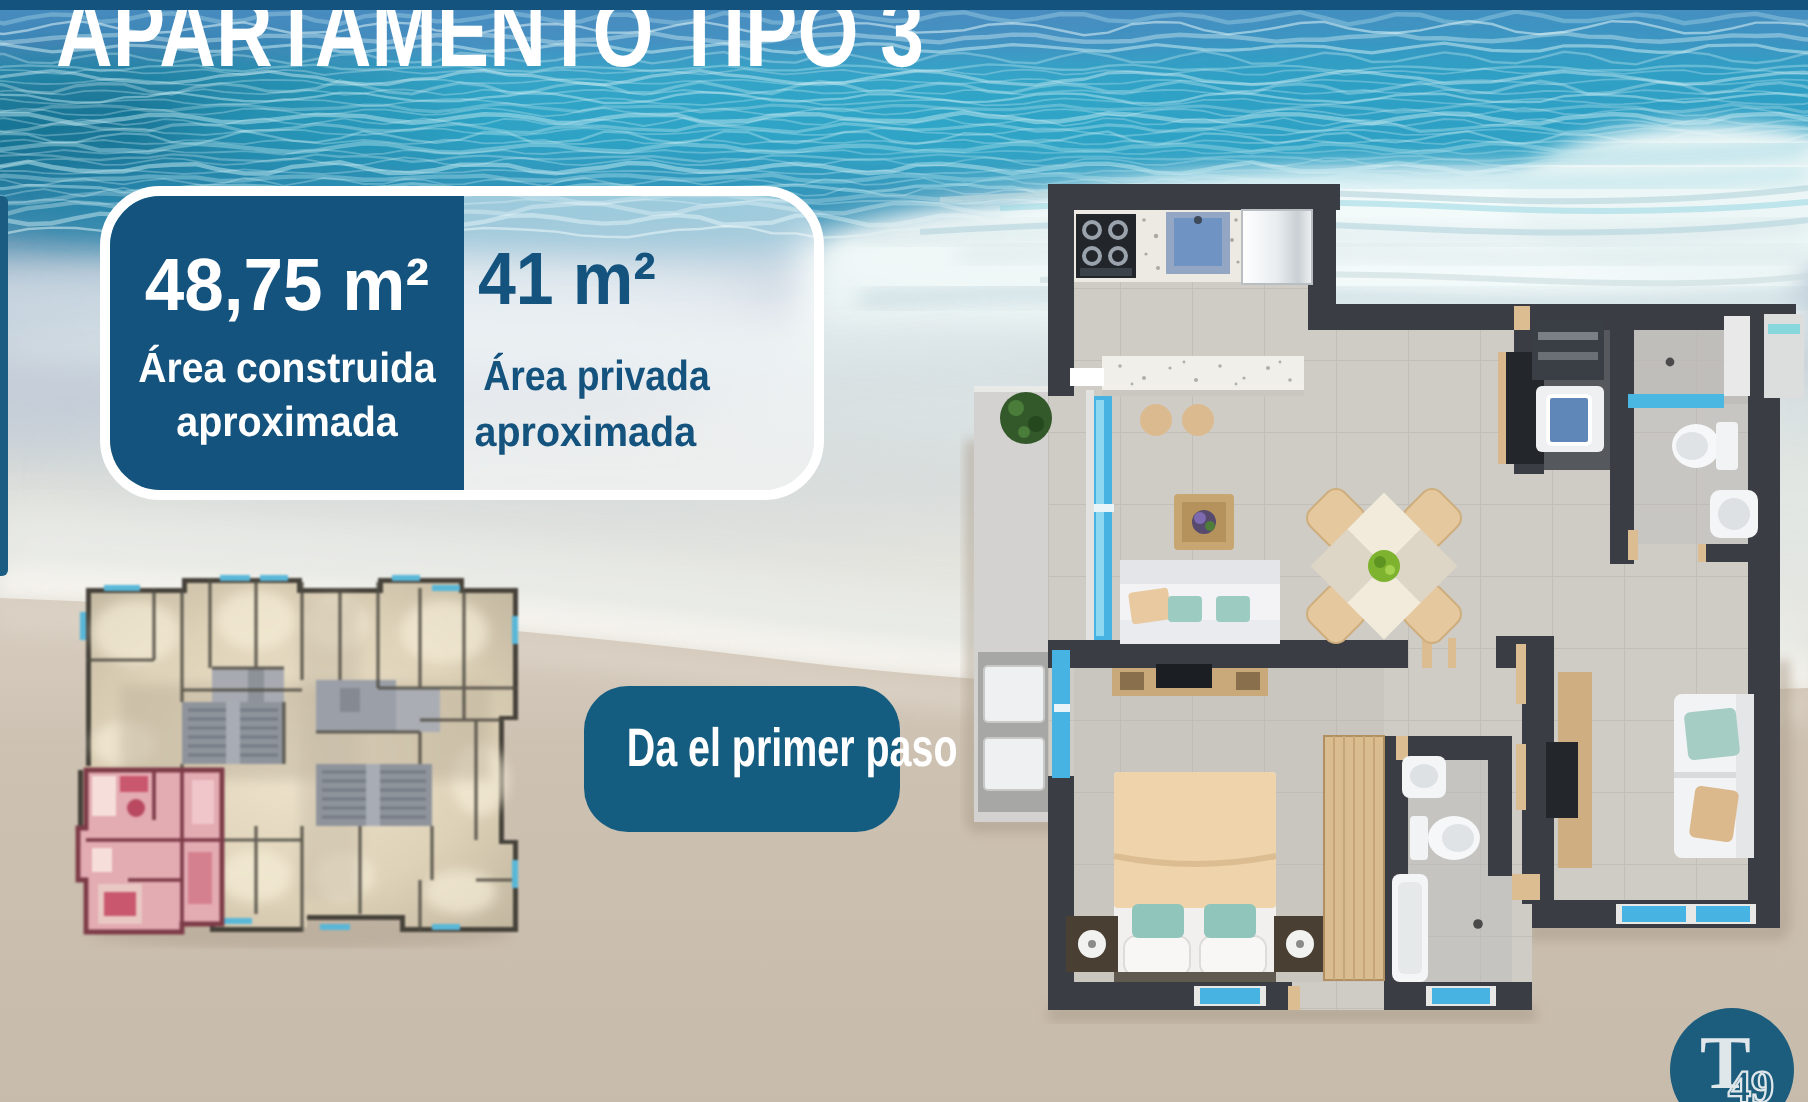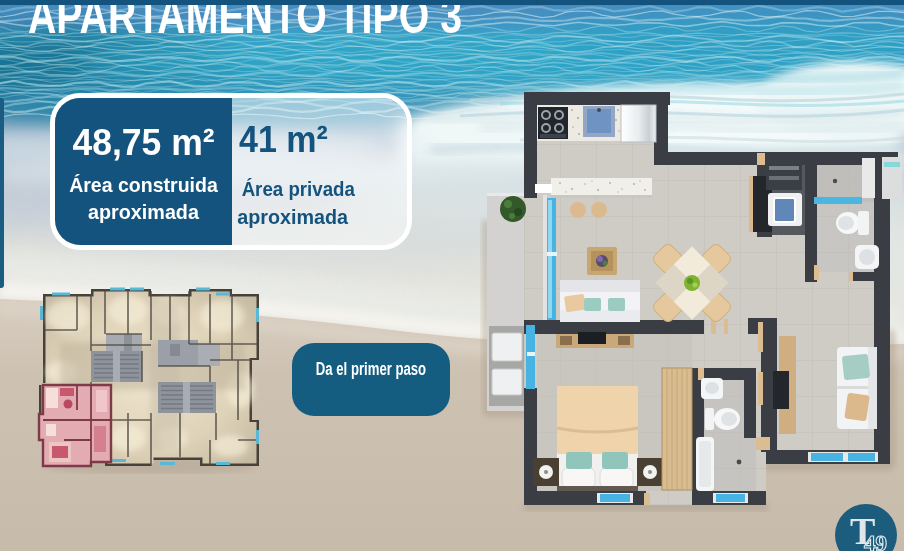--- a/index.html
+++ b/index.html
@@ -137,21 +137,21 @@
       <div style="font-size:21px;font-weight:bold;margin-top:9px;transform:scaleX(0.93);">Área construida</div>
       <div style="font-size:21px;font-weight:bold;margin-top:3px;transform:scaleX(0.94);">aproximada</div>
     </div>
     <div style="flex:1;background:rgba(255,255,255,0.52);color:#14537e;text-align:left;">
       <div style="font-size:37px;font-weight:bold;margin-top:21px;transform:scaleX(0.92);">41 m²</div>
       <div style="font-size:21px;font-weight:bold;margin-top:16px;transform:scaleX(0.89);">Área privada</div>
       <div style="font-size:21px;font-weight:bold;margin-top:4px;transform:scaleX(0.94);">aproximada</div>
     </div>
   </div>
 
-  <div class="abs" style="left:292px;top:343px;width:158px;height:73px;background:#155d80;border-radius:22px;color:#fff;font-weight:bold;font-size:18px;text-align:center;">
+  <div class="abs" style="left:292px;top:343px;width:158px;height:73px;background:#155d80;border-radius:22px;color:#fff;font-weight:bold;font-size:27px;text-align:center;">
     <div style="margin-top:16px;transform:scaleX(0.73);white-space:nowrap;">Da el primer paso</div>
   </div>
 
   <svg id="miniplan" class="abs" style="left:36px;top:284px;filter:blur(0.5px)" width="228" height="190" viewBox="36 284 228 190">
     <defs>
       <radialGradient id="glow" cx="0.5" cy="0.5" r="0.75">
         <stop offset="0" stop-color="#efe5cd"></stop>
           <stop offset="0.55" stop-color="#ded2b8"></stop>
           <stop offset="1" stop-color="#bdb29b"></stop>
       </radialGradient>

